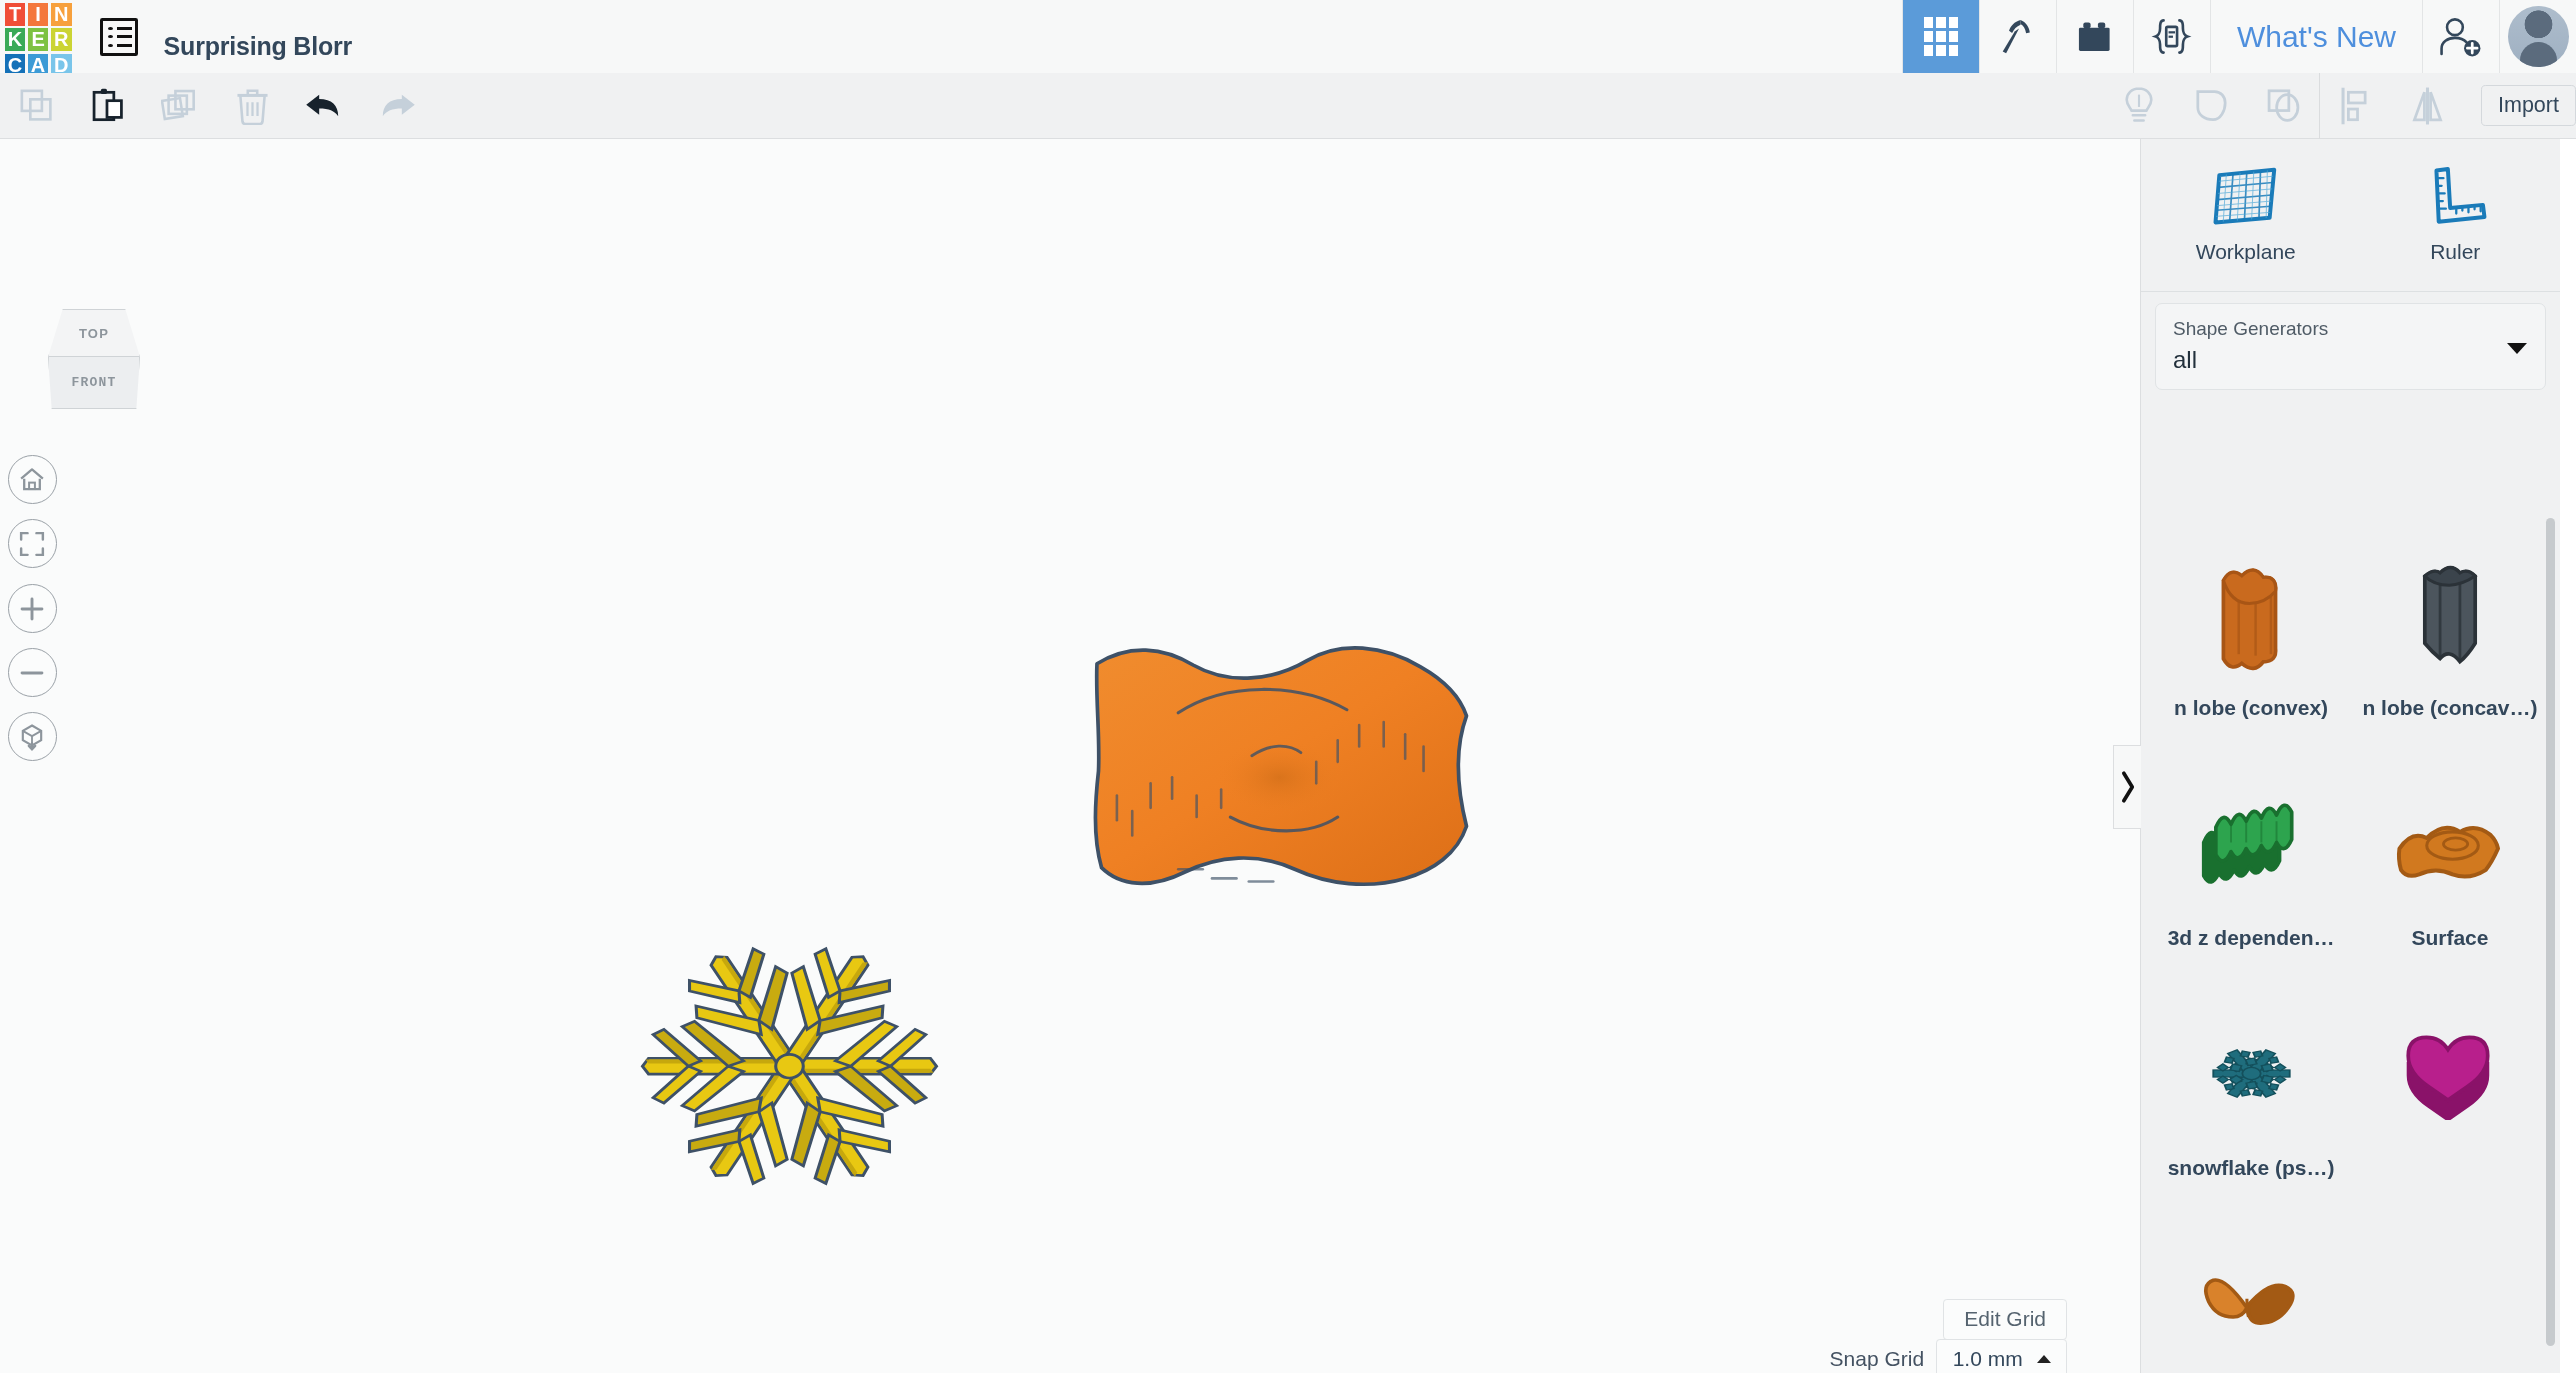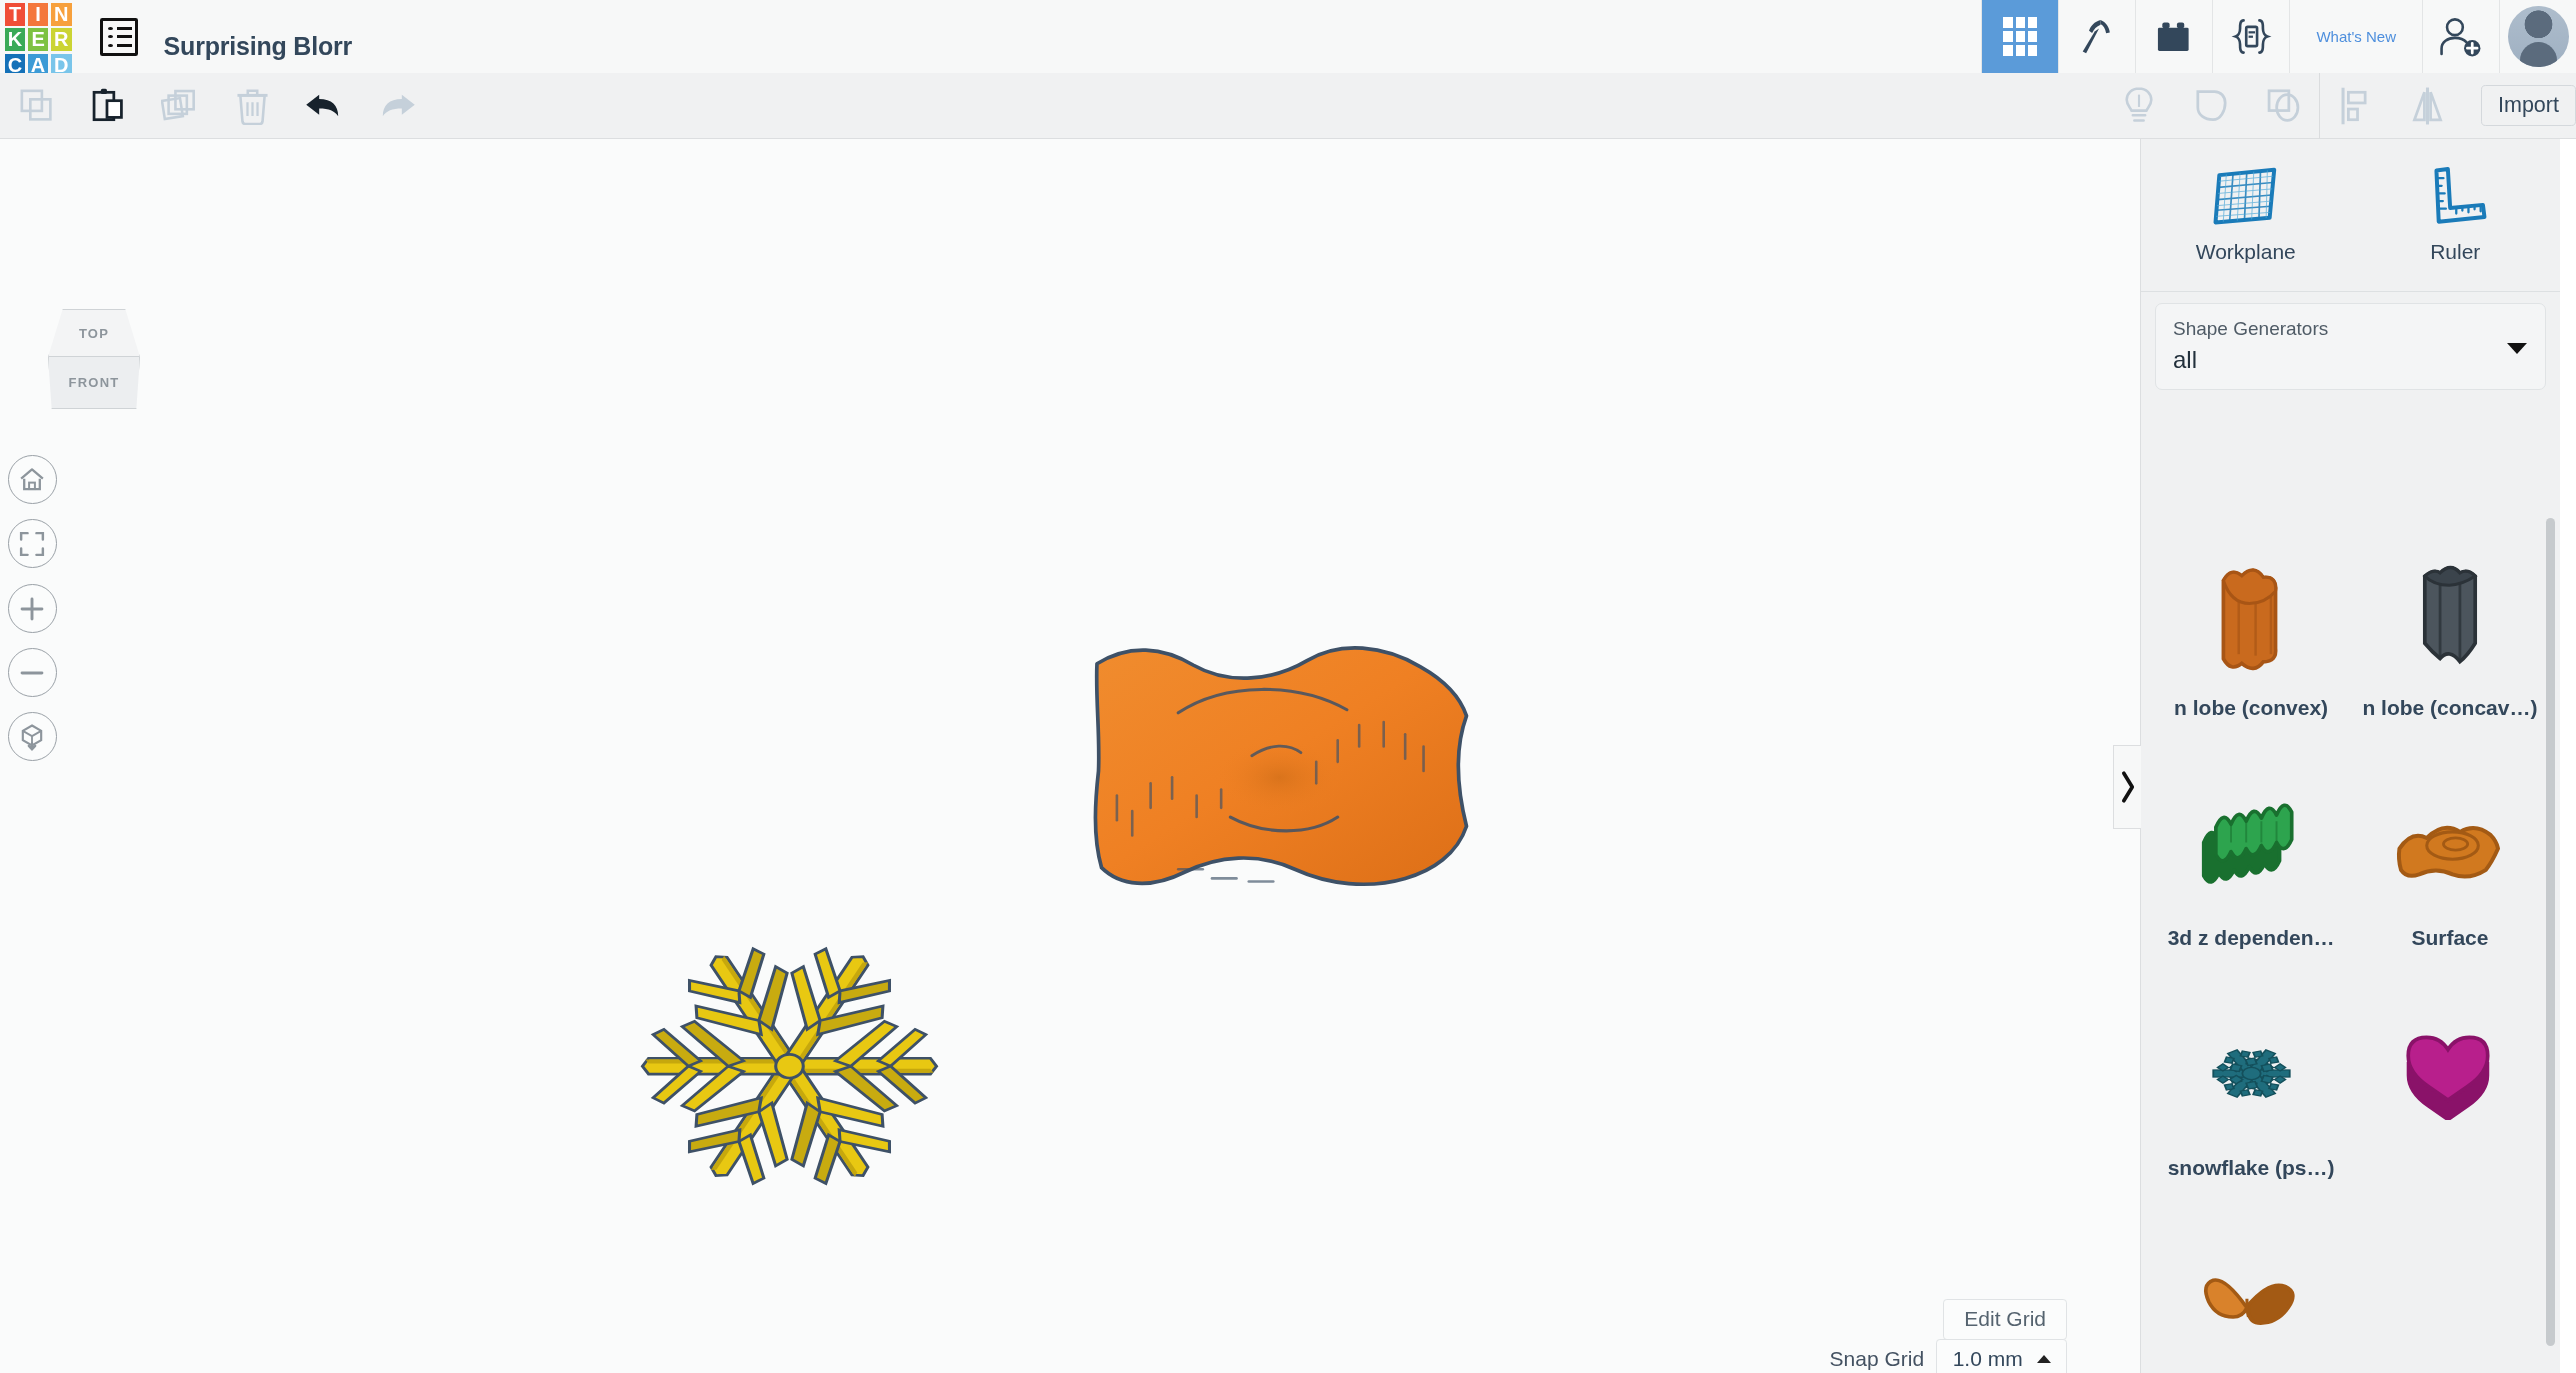--- a/index.html
+++ b/index.html
@@ -18,21 +18,21 @@
   .hamburger i { position:absolute; left:5.4px; height:3.1px; background:#111; }
   .hamburger i.d { width:4.6px; border-radius:50%; }
   .hamburger i.l { left:14.6px; width:14.6px; }
   .doc-title { margin-left:26px; font-size:25px; font-weight:bold; color:#33475b;
     letter-spacing:-0.2px;margin-top:20px; }
   .top-right { margin-left:auto; display:flex; align-items:stretch; height:73px; }
   .tr-cell { width:77px; display:flex; align-items:center; justify-content:center;
     border-left:0.8px solid #e3e5e6; cursor:pointer; }
   .tr-cell.active { background:#5b9bd9; }
   .tr-wide { padding:0 26px; display:flex; align-items:center; justify-content:center;
-    border-left:0.8px solid #e3e5e6; color:#4e8fdd; font-size:15px; cursor:pointer; }
+    border-left:0.8px solid #e3e5e6; color:#4e8fdd; font-size:30px; cursor:pointer; }
   .tr-avatar { width:77px; display:flex; align-items:center; justify-content:center;
     border-left:0.8px solid #e3e5e6; cursor:pointer; }
   .avatar-img { width:61px; height:61px; border-radius:50%;
     background:radial-gradient(circle at 50% 30%, #5b6b7d 0 26%, transparent 27%),
       linear-gradient(#aebdcc,#9fb0c2); position:relative; overflow:hidden; }
   .avatar-img::after { content:""; position:absolute; left:12.3px; bottom:-6.1px;
     width:37px; height:31px; border-radius:18.4px 18.4px 0 0; background:#5b6b7d; }
 
   
   .grid-icon { width:34px; height:40px; display:grid;
@@ -60,21 +60,21 @@
   .viewcube { position:absolute; left:48px; top:170px; width:92px; height:100px; cursor:pointer; }
   .vc-top { position:absolute; top:0; left:0; width:92px; height:48px;
     background:#f3f4f5; border:1.5px solid #cfd3d6;
     clip-path:polygon(16% 0, 84% 0, 100% 100%, 0 100%);
     display:flex; align-items:center; justify-content:center;
     font-size:13px; font-weight:bold; color:#8d959c; letter-spacing:1.2px; }
   .vc-front { position:absolute; top:48px; left:0; width:92px; height:52px;
     background:#eceef0; border:1.5px solid #cfd3d6; border-top:none;
     clip-path:polygon(0 0, 100% 0, 96% 100%, 4% 100%);
     display:flex; align-items:center; justify-content:center;
-    font-size:13px; font-weight:bold; color:#8d959c; letter-spacing:1.2px; }
+    font-size:13px; font-weight:bold; color:#8d959c; letter-spacing:1.2px;font-family:Liberation Mono, monospace; }
   .navbtn { position:absolute; left:7.7px; width:49px; height:49px; border-radius:50%;
     border:1.5px solid #9aa1a7; background:rgba(255,255,255,.32);
     display:flex; align-items:center; justify-content:center; cursor:pointer; }
 
   
   .obj { position:absolute; }
 
   
   .editgrid { position:absolute; right:89px; bottom:34px; padding:7.7px 20px;
     background:#fbfcfc; border:0.8px solid #e0e3e5; border-radius:3.8px;

